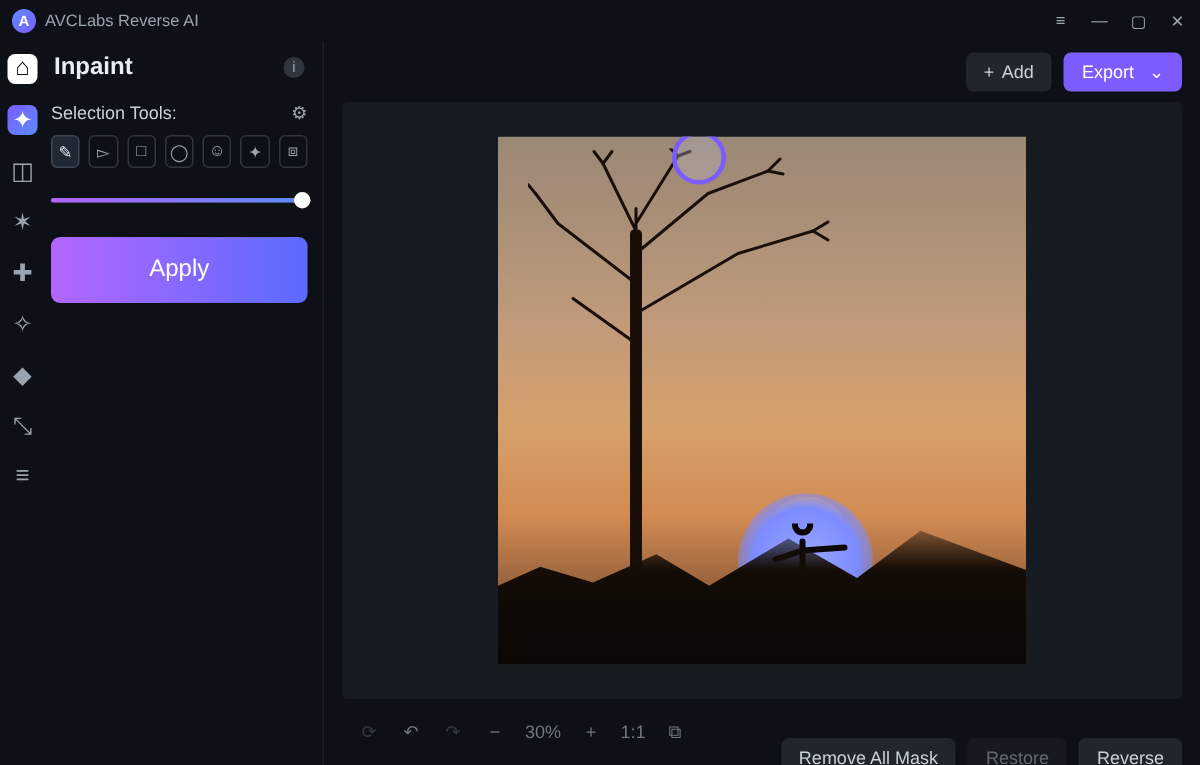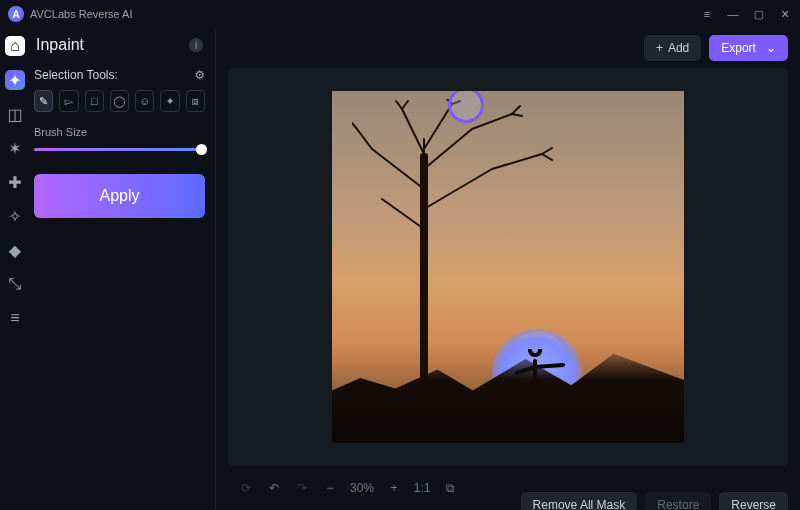--- a/index.html
+++ b/index.html
@@ -8,21 +8,21 @@
   .titlebar .logo { width: 16px; height: 16px; border-radius: 50%; background: linear-gradient(135deg,#5b8cff,#7c5cff); margin-right: 6px; display:flex;align-items:center;justify-content:center;color:#fff;font-size:10px;font-weight:bold;}
   .titlebar .winctrl { margin-left: auto; display: flex; gap: 12px; align-items:center; }
   .titlebar .winctrl span { width:14px; text-align:center; cursor:pointer; color:#9aa4b0;}
   .app { display: flex; height: 482px; }
   .rail { width: 30px; background: #0d1117; display:flex; flex-direction:column; align-items:center; padding-top:8px; gap:14px;}
   .rail .ico { width:20px;height:20px;display:flex;align-items:center;justify-content:center;color:#9aa4b0;cursor:pointer;border-radius:5px;}
   .rail .ico.home{background:#fff;color:#111;}
   .rail .ico.active{background:linear-gradient(135deg,#7c5cff,#5b8cff);color:#fff;}
   .panel { width: 186px; background:#0d1117; padding:8px 10px 0 4px; border-right:1px solid #1a2028;}
   .panel-head{display:flex;align-items:center;justify-content:space-between;margin-bottom:14px;padding:0 2px;}
-  .panel-head h1{font-size:16px;font-weight:400;color:#e6edf3;}
+  .panel-head h1{font-size:16px;font-weight:700;color:#e6edf3;}
   .panel-head .info{width:14px;height:14px;border-radius:50%;background:#30363d;color:#9aa4b0;font-size:10px;display:flex;align-items:center;justify-content:center;cursor:pointer;}
   .sect-label{display:flex;align-items:center;justify-content:space-between;font-size:12px;color:#c9d1d9;margin-bottom:8px;gap:32px;}
   .sect-label .cog{color:#9aa4b0;cursor:pointer;}
   .toolrow{display:flex;gap:6px;margin-bottom:14px;}
   .toolrow .tb{width:22px;height:22px;border:1px solid #30363d;border-radius:4px;display:flex;align-items:center;justify-content:center;color:#9aa4b0;cursor:pointer;font-size:11px;}
   .toolrow .tb.active{background:#1f2833;border-color:#3d4753;color:#e6edf3;}
   .bs-label{font-size:11px;color:#9aa4b0;margin-bottom:4px;display:block;}
   .slider{position:relative;height:14px;margin-bottom:18px;cursor:pointer;}
   .slider .track{position:absolute;top:6px;left:0;right:0;height:3px;background:#30363d;border-radius:2px;}
   .slider .fill{position:absolute;top:6px;left:0;width:100%;height:3px;background:linear-gradient(90deg,#b366ff,#5b8cff);border-radius:2px;}
@@ -88,21 +88,20 @@
     </div>
     <div class="toolrow">
       <div class="tb active">✎</div>
       <div class="tb">▻</div>
       <div class="tb">□</div>
       <div class="tb">◯</div>
       <div class="tb">☺</div>
       <div class="tb">✦</div>
       <div class="tb">⧈</div>
     </div>
-    <span class="bs-label">Brush Size</span>
     <div class="slider">
       <div class="track"></div>
         <div class="fill"></div>
         <div class="knob"></div>
     </div>
     <button class="apply">Apply</button>
   </div>
 
   <div class="canvas-area">
     <div class="topbar">

